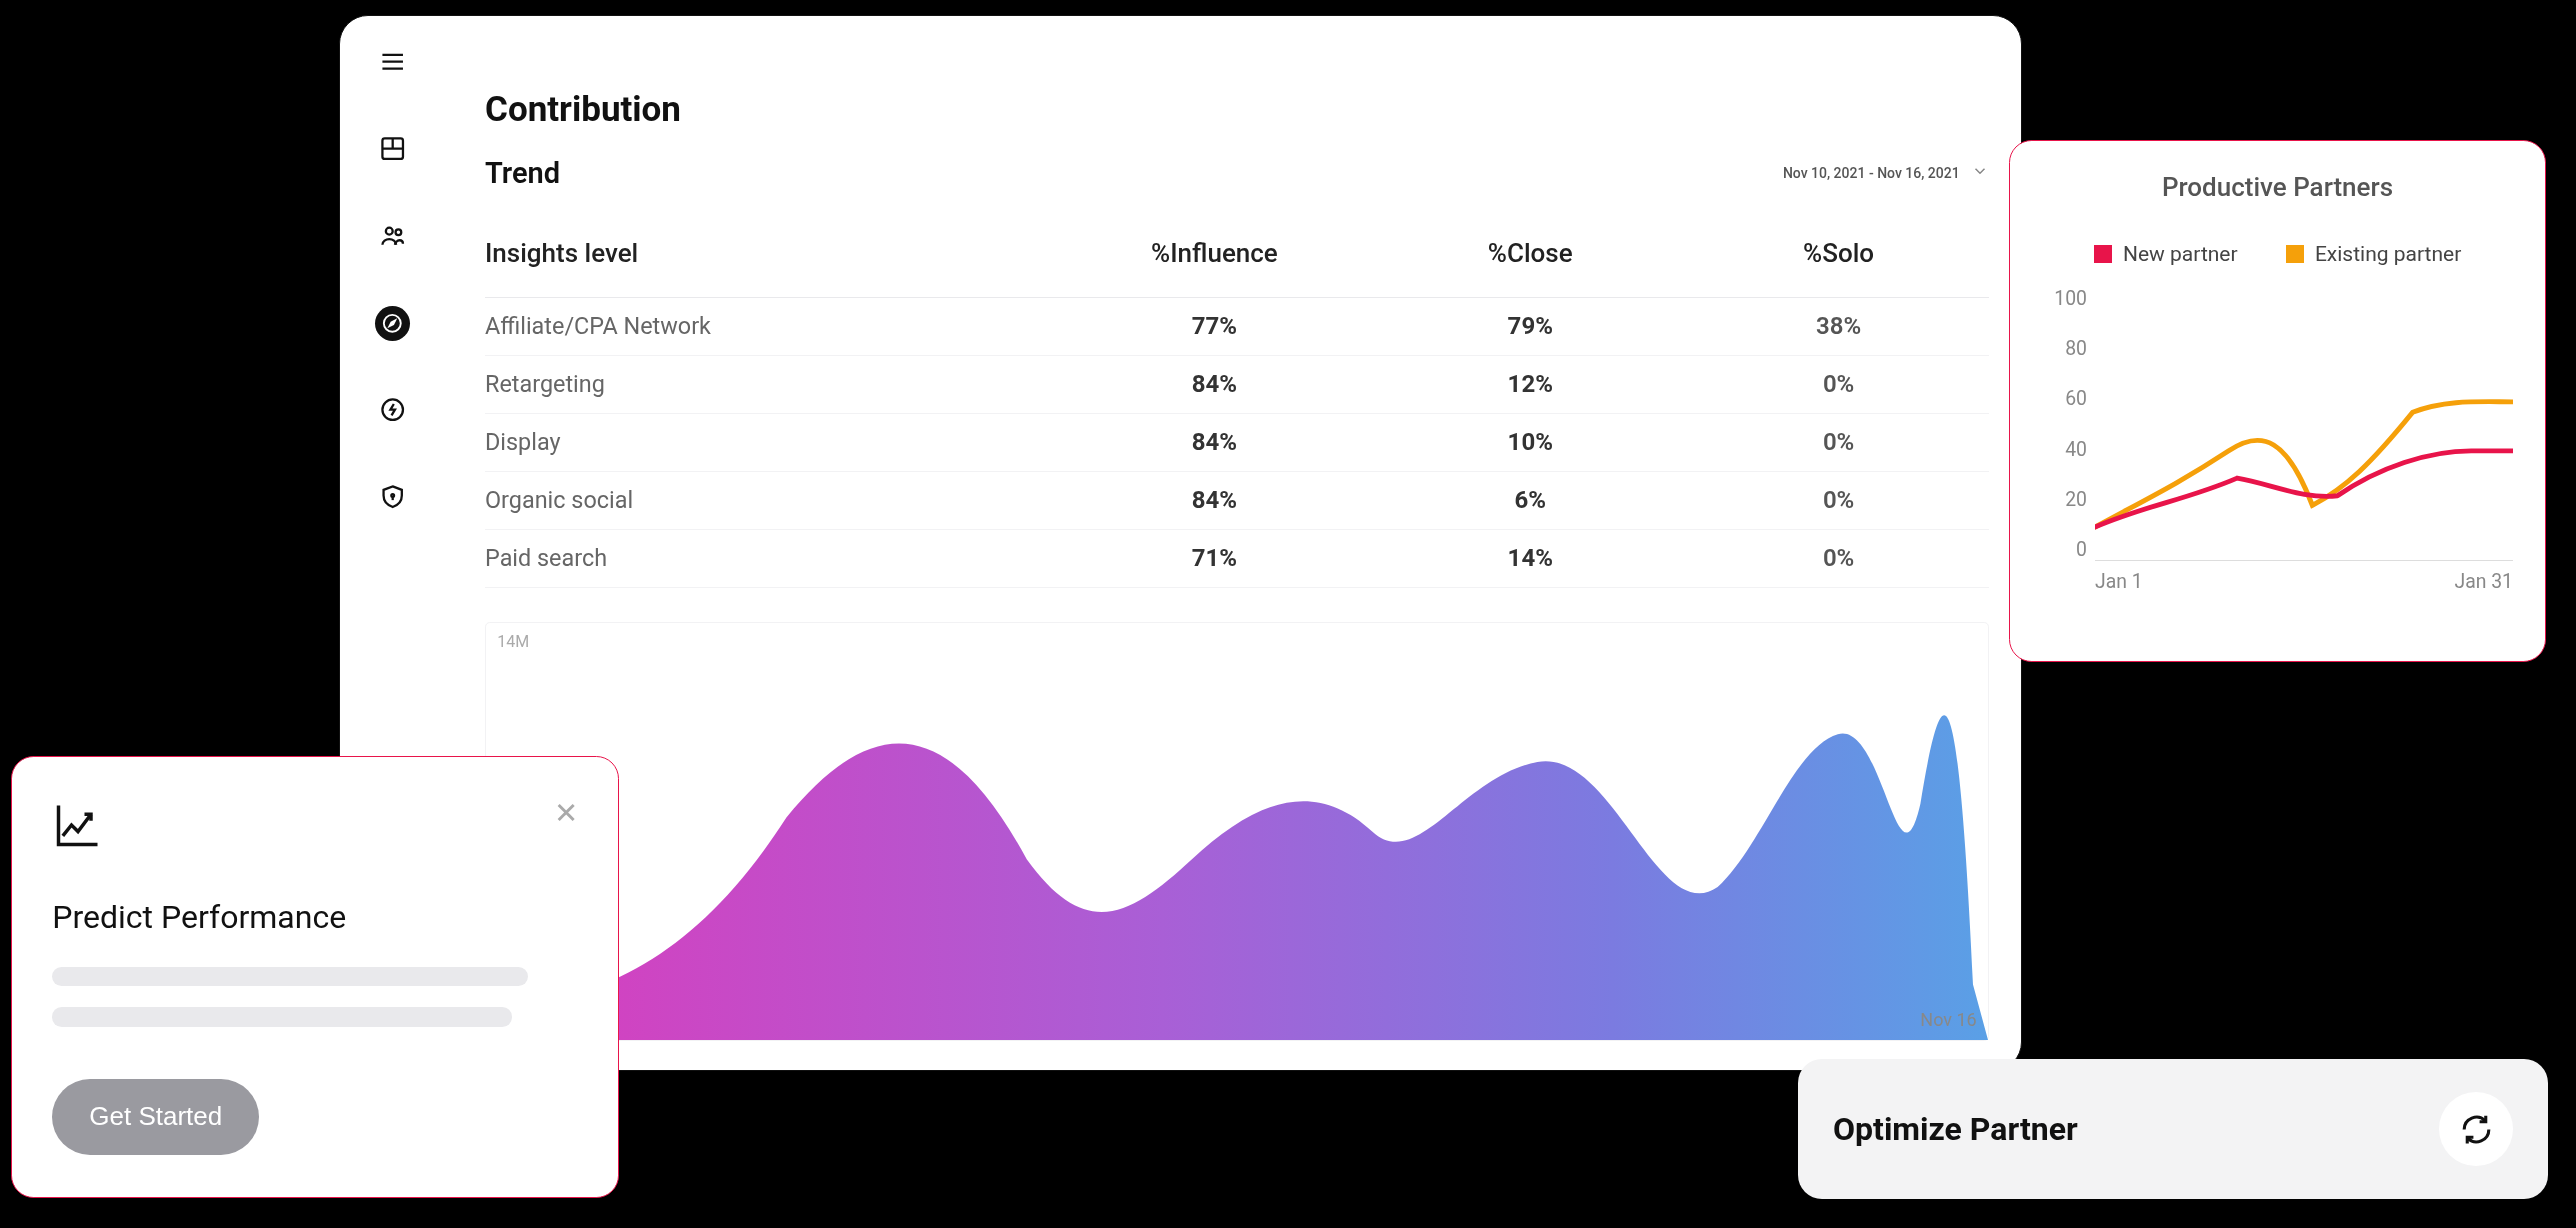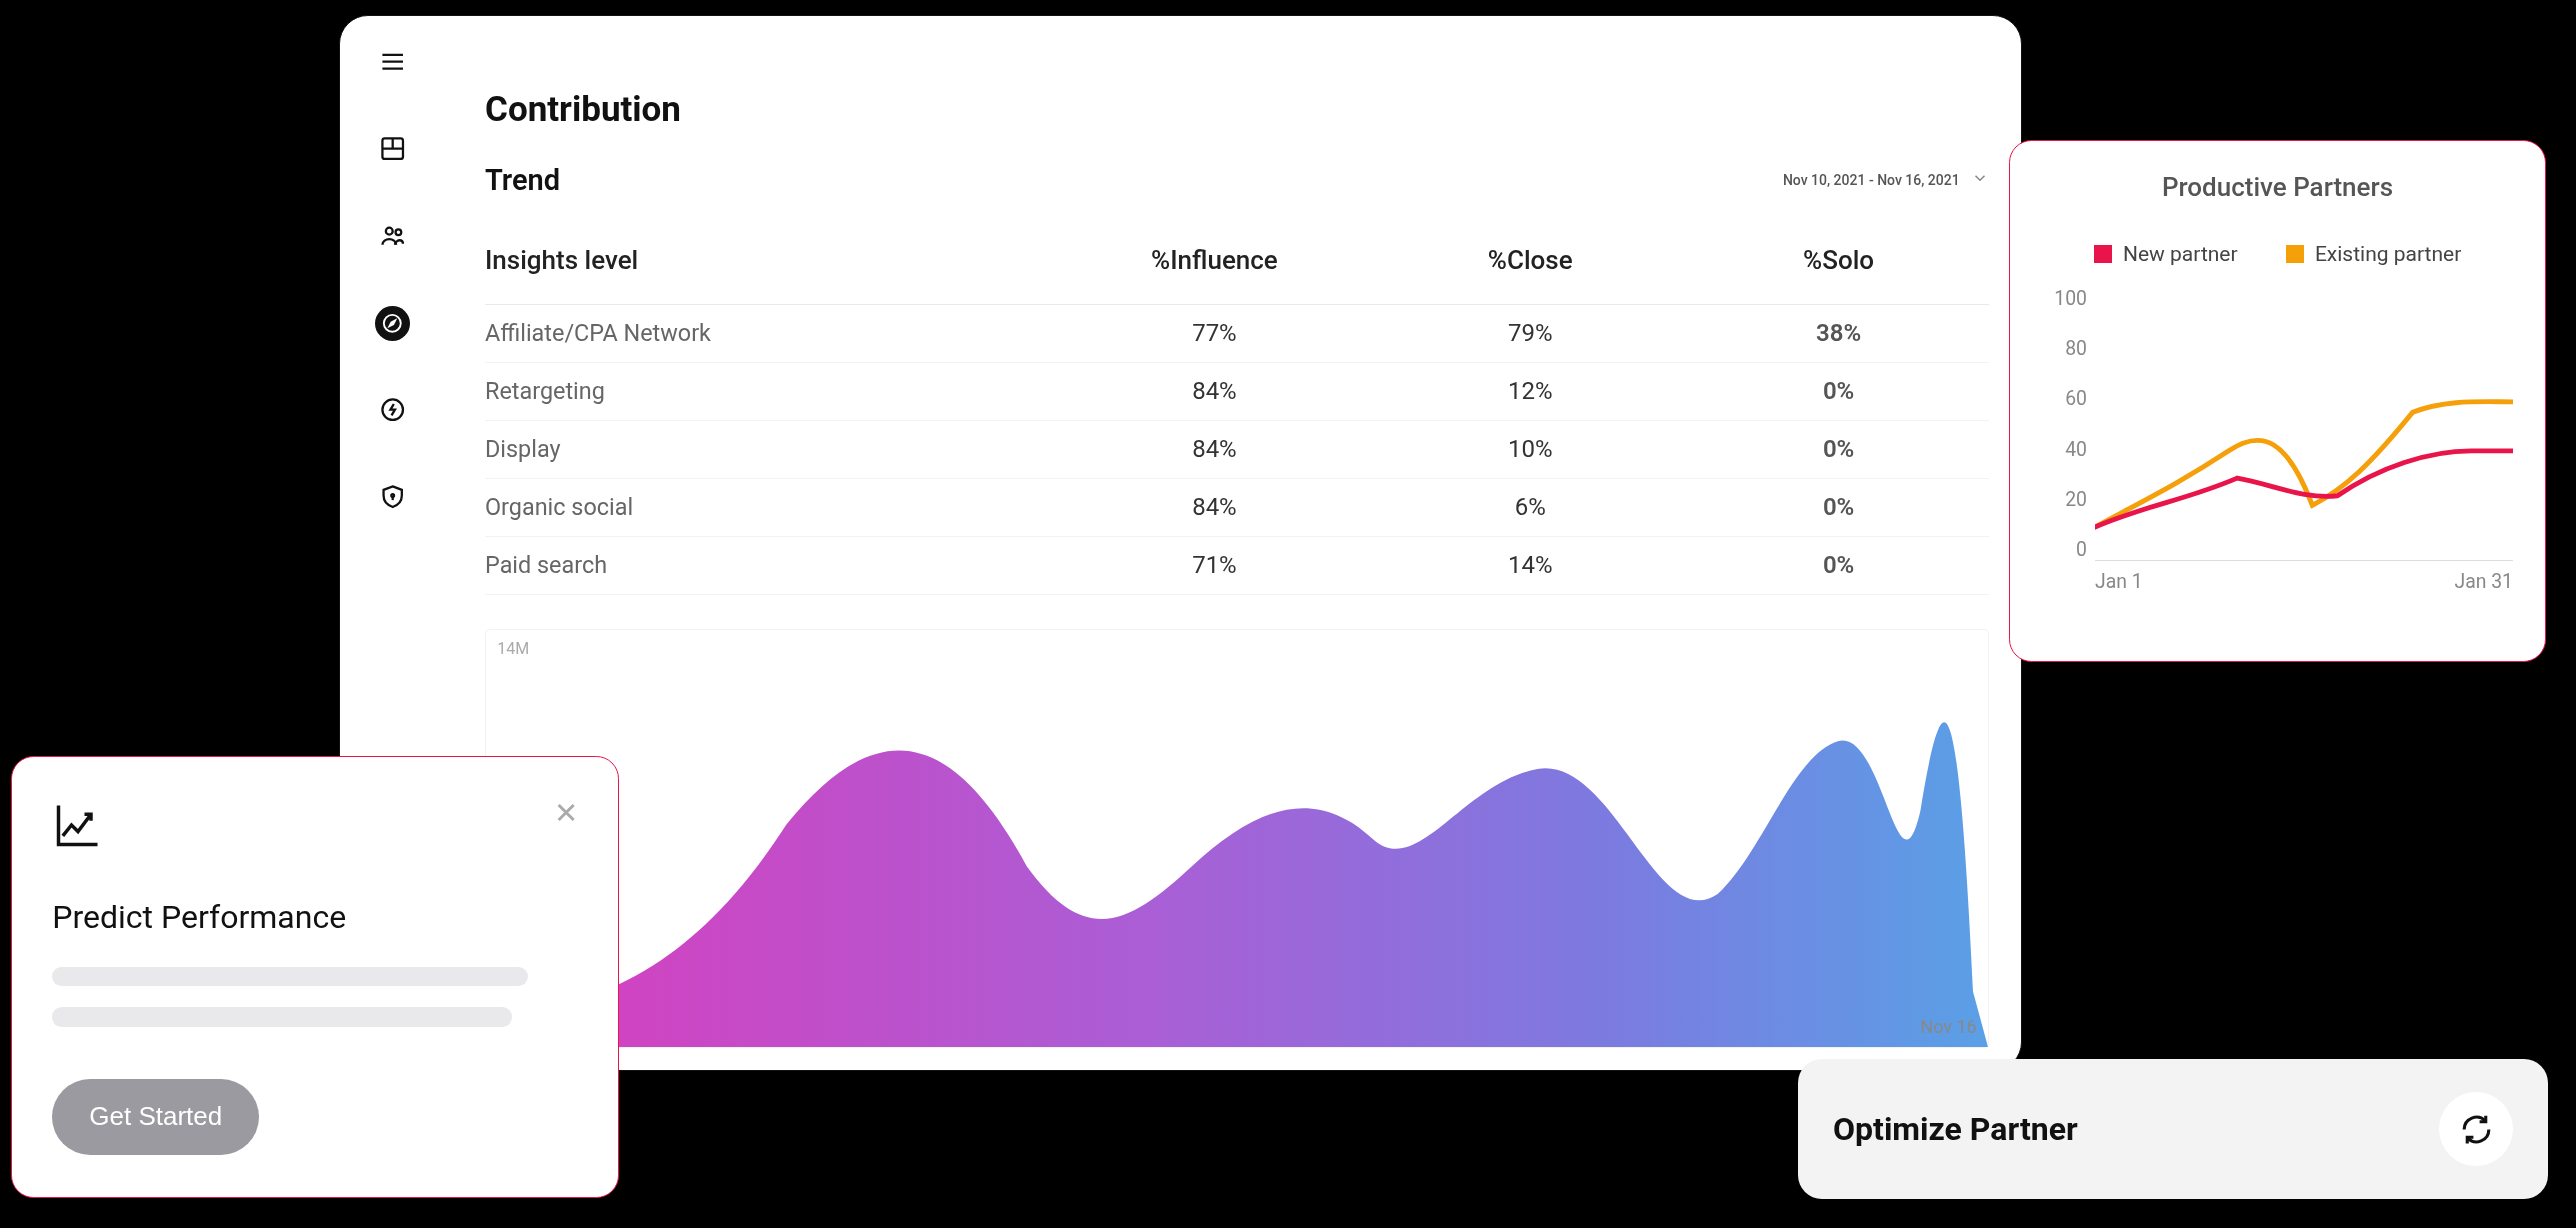--- a/index.html
+++ b/index.html
@@ -44,21 +44,21 @@
     color: #fff;
   }
   .side-icon svg { width: 27.4px; height: 27.4px; }
   .side-icon.active svg { width: 22.6px; height: 22.6px; }
 
   .content {
     position: absolute;
     left: 145px; top: 73px; right: 32px; bottom: 24px;
   }
   .page-title { font-size: 35px; font-weight: 700; color: #111; }
-  .trend-row { display: flex; justify-content: space-between; align-items: center; margin-top: 33px; }
+  .trend-row { display: flex; justify-content: space-between; align-items: center; margin-top: 26px; }
   .trend-label { font-size: 29px; font-weight: 600; color: #111; }
   .date-range { display: flex; align-items: center; gap: 11.3px; color: #555; font-size: 14px; font-weight: 500; cursor: pointer; }
   .date-range .chev { color: #888; }
 
   .table {
     margin-top: 40px;
     width: 100%;
     border-collapse: collapse;
   }
   .table th {
@@ -70,21 +70,21 @@
     border-bottom: 1.6px solid #e9e9ec;
   }
   .table th.col-c { text-align: center; }
   .table td {
     padding: 14.5px 0;
     font-size: 24px;
     border-bottom: 1.6px solid #f2f2f4;
     color: #555;
   }
   .table td.rowlabel { color: #666; font-size: 23.4px; font-weight: 400; }
-  .table td.c { text-align: center; font-weight: 400; color: #333; }
+  .table td.c { text-align: center; font-weight: 700; color: #333; }
   .table td.solo { text-align: center; font-weight: 600; }
   .solo-orange { color: #f5a00a; }
   .solo-red { color: #e8144a; }
 
   .area-chart-wrap {
     margin-top: 34px;
     position: relative;
     height: 419px;
     border: 1.6px solid #f2f2f4;
     border-radius: 4.8px;

